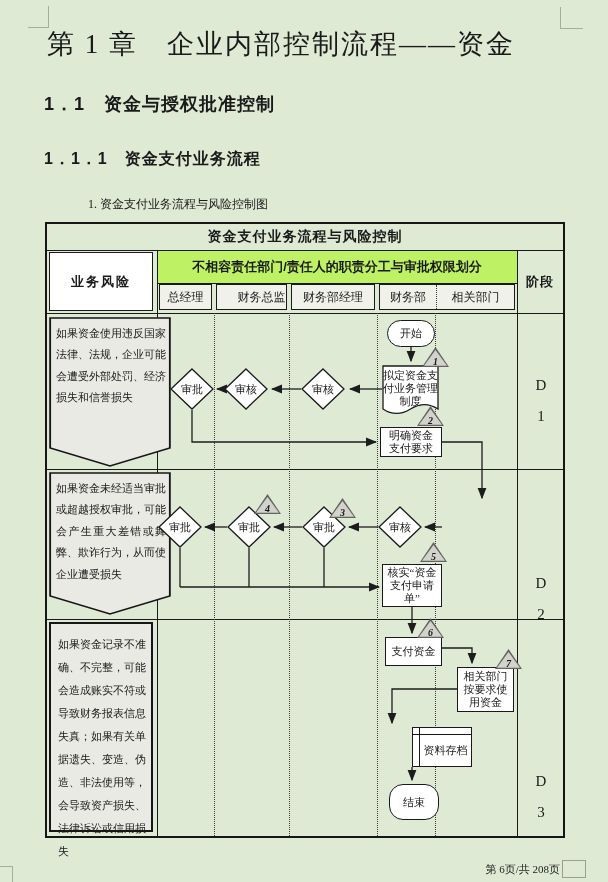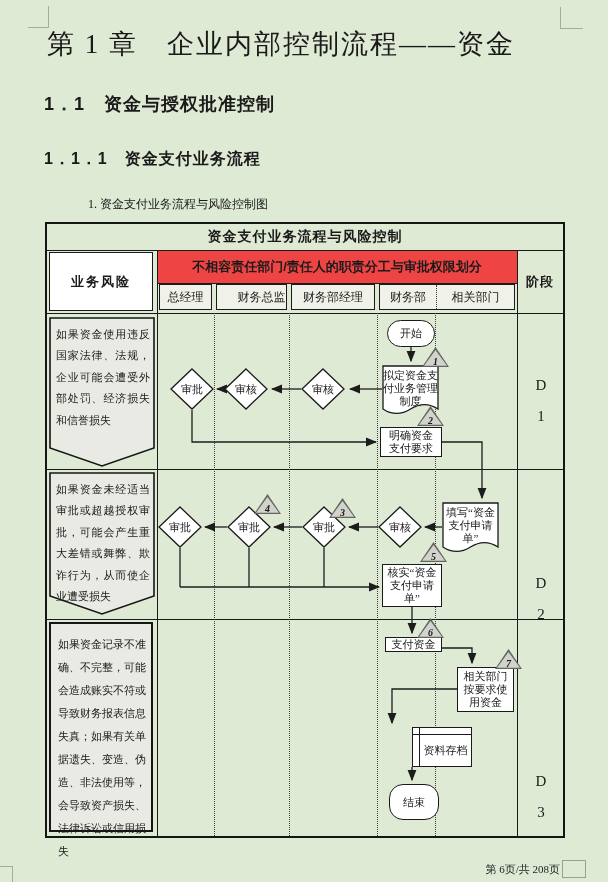--- a/index.html
+++ b/index.html
@@ -13,27 +13,27 @@
   
   .mark{position:absolute;}
   
   .tbl{position:absolute;left:45px;top:222px;width:520px;height:616px;border:2px solid #161616;box-sizing:border-box;}
   .hl{position:absolute;height:0;border-top:1px solid #1a1a1a;}
   .vl{position:absolute;width:0;border-left:1px solid #1a1a1a;}
   .vd{position:absolute;width:0;border-left:1px dotted #3c3c3c;}
   .ttl{position:absolute;left:0;top:0;width:516px;height:25px;display:flex;align-items:center;justify-content:center;
        font:bold 14px "Liberation Sans",sans-serif;letter-spacing:1px;}
   .cell{position:absolute;display:flex;align-items:center;justify-content:center;box-sizing:border-box;}
-  .deptcell{background:#ef4444;font:bold 13px "Liberation Sans",sans-serif;}
+  .deptcell{background:#bef264;font:bold 13px "Liberation Sans",sans-serif;}
   .stagecell{font:bold 13px "Liberation Sans",sans-serif;letter-spacing:1px;}
   .riskhdr{background:#fff;border:1px solid #1a1a1a;font:bold 13px "Liberation Sans",sans-serif;letter-spacing:2px;}
   .subbox{position:absolute;top:60px;height:26px;border:1px solid #1a1a1a;background:#f0f2ea;box-sizing:border-box;
           display:flex;align-items:center;justify-content:center;font-size:12px;}
   
-  .banner{position:absolute;left:2px;width:106px;}
+  .banner{position:absolute;left:2px;width:122px;font-family:Liberation Mono, monospace;}
   .banner svg{position:absolute;left:0;top:0;width:100%;height:100%;}
   .risk-text{position:absolute;left:7px;right:5px;top:7px;font-size:11px;line-height:21.4px;text-align:justify;}
   .riskrect{position:absolute;left:2px;top:398px;width:104px;height:210px;border:2px solid #161616;
             background:#e9eae4;box-sizing:border-box;}
   .riskrect .risk-text{line-height:23px;top:9px;font-family:Liberation Serif, serif;}
   
   .node{position:absolute;border:1.3px solid #1a1a1a;background:#fff;box-sizing:border-box;
         display:flex;align-items:center;justify-content:center;text-align:center;
         font:11px/13px "Liberation Serif",serif;}
   .term{border-radius:14px;}
@@ -162,26 +162,20 @@
         </svg>
       <div class="nlabel">审核</div>
     </div>
     <div class="shape" style="left:254px;top:144px;width:44px;height:42px;">
       <svg viewBox="0 0 44 42" preserveAspectRatio="none">
           <polygon points="22,1 43,21 22,41 1,21" fill="#fff" stroke="#1a1a1a" stroke-width="1.3"></polygon>
         </svg>
       <div class="nlabel">审核</div>
     </div>
 
-    <div class="shape" style="left:395px;top:278px;width:57px;height:53px;">
-      <svg viewBox="0 0 57 53" preserveAspectRatio="none">
-          <path d="M1,1 H56 V45 C47,39 38,39 28.5,45 C19,51 10,51 1,45 Z" fill="#fff" stroke="#1a1a1a" stroke-width="1.3"></path>
-        </svg>
-      <div class="nlabel doclabel">填写“资金支付申请单”</div>
-    </div>
     <div class="shape" style="left:331px;top:282px;width:44px;height:42px;">
       <svg viewBox="0 0 44 42" preserveAspectRatio="none">
           <polygon points="22,1 43,21 22,41 1,21" fill="#fff" stroke="#1a1a1a" stroke-width="1.3"></polygon>
         </svg>
       <div class="nlabel">审核</div>
     </div>
     <div class="shape" style="left:255px;top:282px;width:44px;height:42px;">
       <svg viewBox="0 0 44 42" preserveAspectRatio="none">
           <polygon points="22,1 43,21 22,41 1,21" fill="#fff" stroke="#1a1a1a" stroke-width="1.3"></polygon>
         </svg>
@@ -194,21 +188,21 @@
       <div class="nlabel">审批</div>
     </div>
     <div class="shape" style="left:111px;top:282px;width:44px;height:42px;">
       <svg viewBox="0 0 44 42" preserveAspectRatio="none">
           <polygon points="22,1 43,21 22,41 1,21" fill="#fff" stroke="#1a1a1a" stroke-width="1.3"></polygon>
         </svg>
       <div class="nlabel">审批</div>
     </div>
     <div class="node" style="left:335px;top:340px;width:60px;height:43px;padding:3px 4px;">核实“资金支付申请单”</div>
 
-    <div class="node" style="left:338px;top:413px;width:57px;height:15px;">支付资金</div>
+    <div class="node" style="left:338px;top:413px;width:57px;height:29px;">支付资金</div>
     <div class="node" style="left:410px;top:443px;width:57px;height:45px;padding:0 4px;">相关部门按要求使用资金</div>
     <div class="archive" style="left:338px;top:503px;width:60px;height:40px;">
       <span class="a-h"></span>
       <span class="a-v"></span>
       <span class="a-t">资料存档</span>
     </div>
     <div class="node term" style="left:342px;top:560px;width:50px;height:36px;">结束</div>
 
     <div class="tri" style="left:375px;top:123px;">
       <span class="t-bg"></span>

